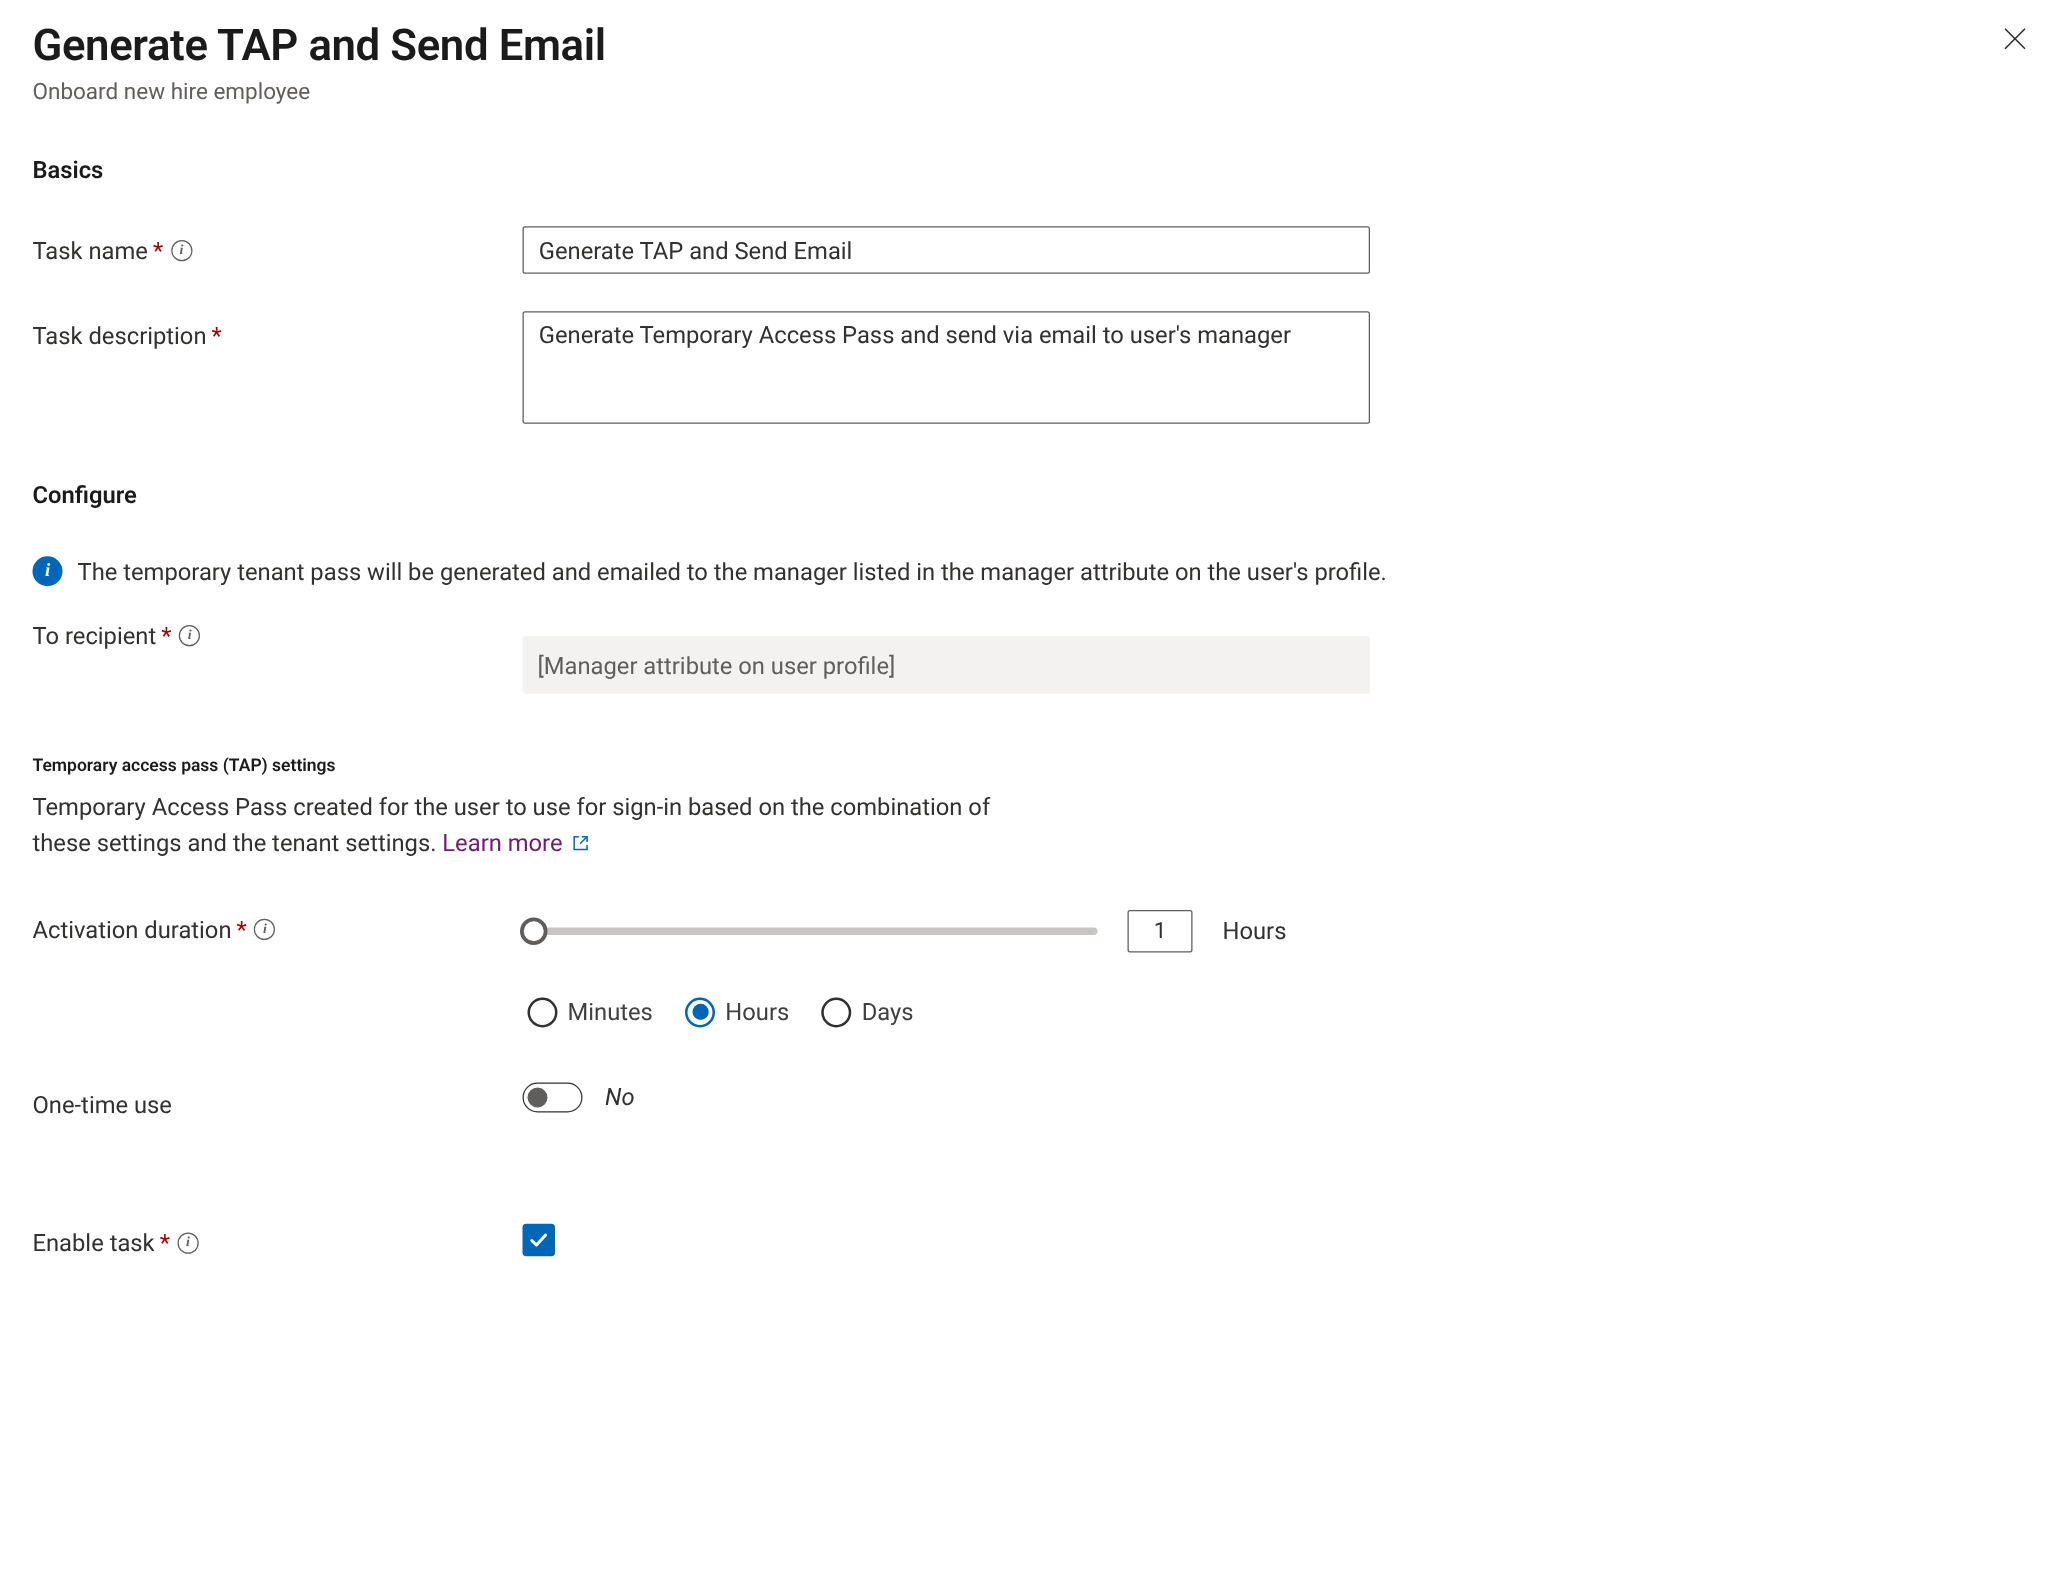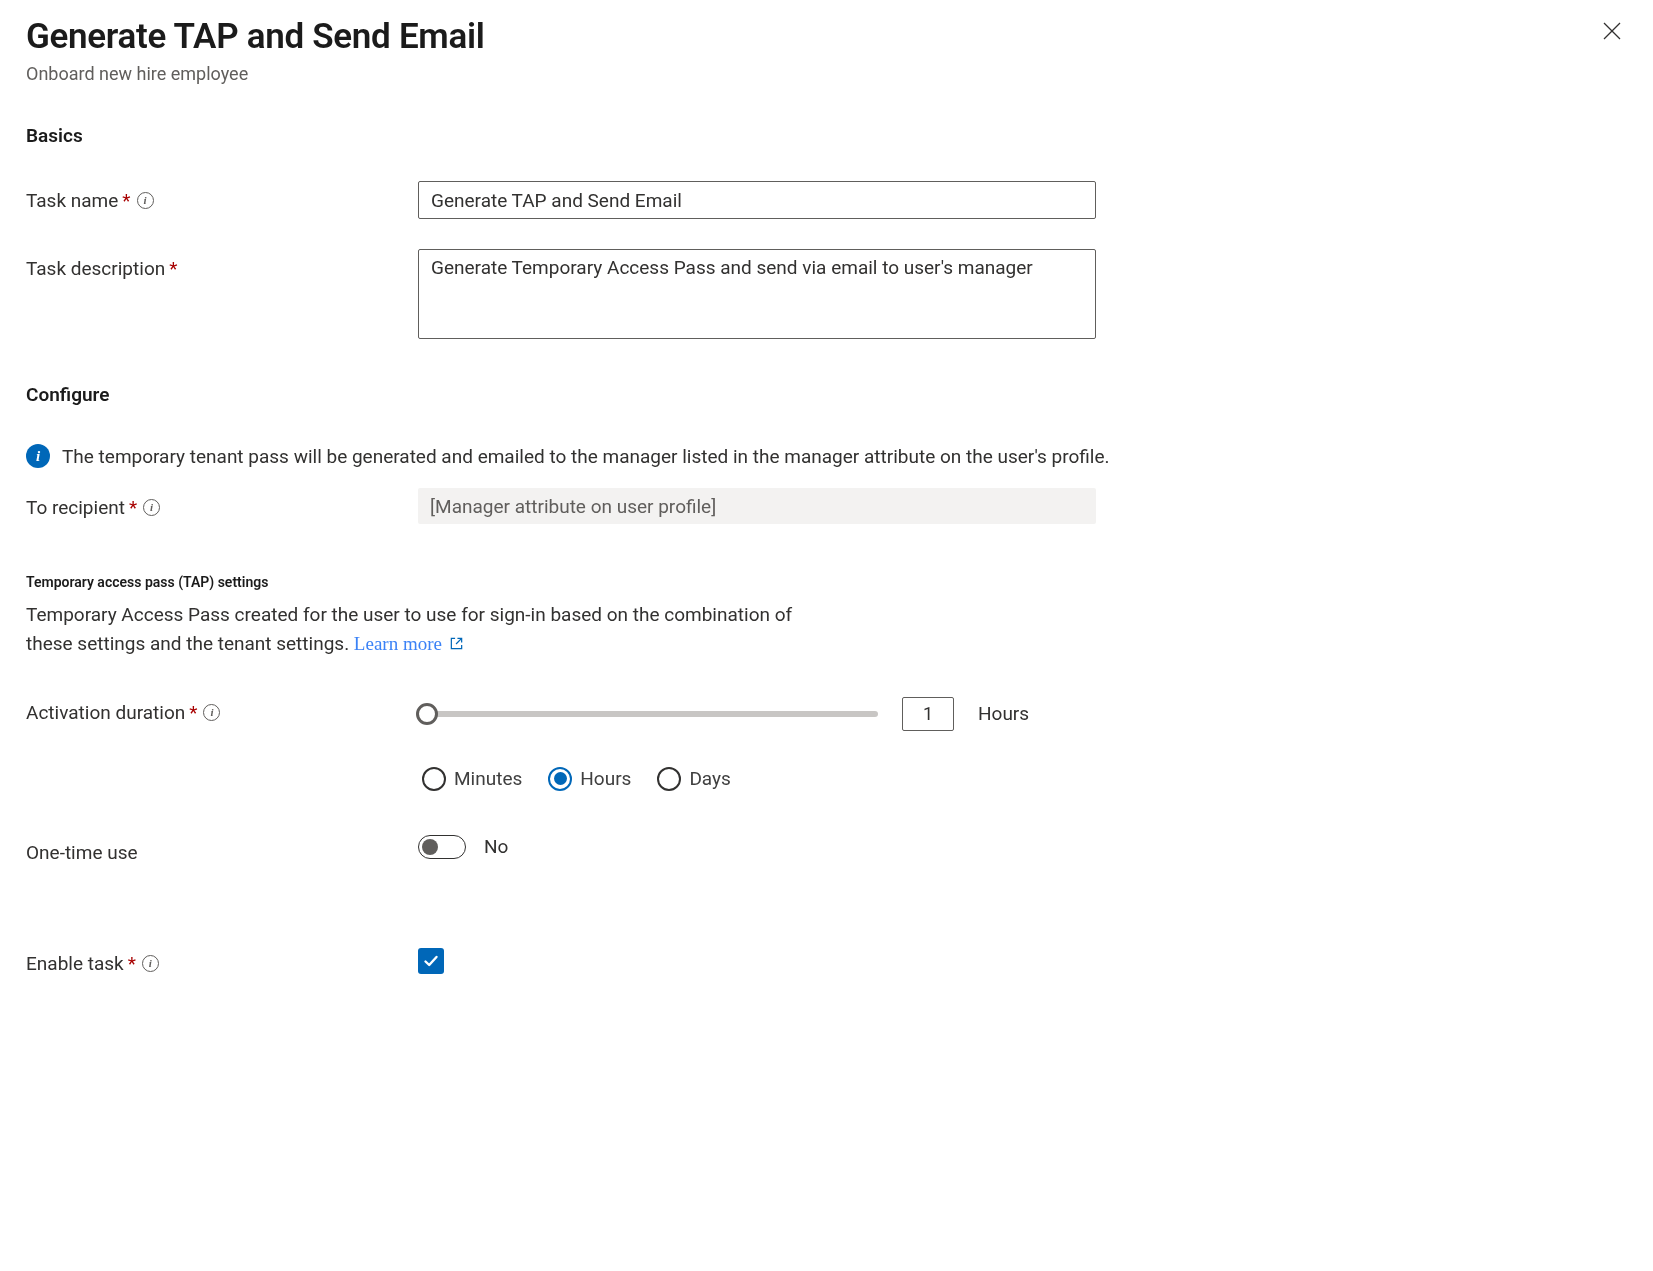--- a/index.html
+++ b/index.html
@@ -48,23 +48,22 @@
       margin-top: 50px;
     }
     .sub-desc {
       font-size: 19px;
       color: #323130;
       margin-top: 10px;
       line-height: 1.55;
       max-width: 790px;
     }
     a.link {
-      color: #3b82f6;
+      color: #701a75;
       text-decoration: none;
-      font-family: Liberation Serif, serif;
     }
     .ext-icon { vertical-align: -1px; margin-left: 2px; }
 
     .form-row {
       display: flex;
       align-items: flex-start;
       gap: 20px;
       margin-top: 20px;
     }
     .form-row + .form-row { margin-top: 30px; }
@@ -112,23 +111,24 @@
     }
     input.text-field { height: 38px; }
     textarea.text-field { height: 90px; resize: none; }
     .readonly-field {
       width: 100%;
       font-size: 19px;
       color: #605e5c;
       background: #f3f2f1;
       border-radius: 2px;
       padding: 6px 12px;
-      height: 36px;
-      display: flex;
-      align-items: center;
+      height: 46px;
+      display: flex;
+      align-items: center;
+      margin-top: 20px;
     }
 
     .info-banner {
       display: flex;
       align-items: center;
       gap: 12px;
       margin-top: 38px;
       margin-bottom: 4px;
       font-size: 19px;
       color: #323130;
@@ -370,21 +370,21 @@
         <span>Days</span>
       </div>
     </div>
   </div>
 </div>
 
 <div class="form-row" style="margin-top:42px;">
   <div class="label-col">
     <span>One-time use</span>
   </div>
-  <div class="field-col" style="max-width:none;">
+  <div class="field-col" style="max-width:none;font-style:italic;">
     <div class="toggle-wrap">
       <div class="toggle">
         <div class="toggle-knob"></div>
       </div>
       <span class="toggle-label">No</span>
     </div>
   </div>
 </div>
 
 <div class="form-row" style="margin-top:80px;">

